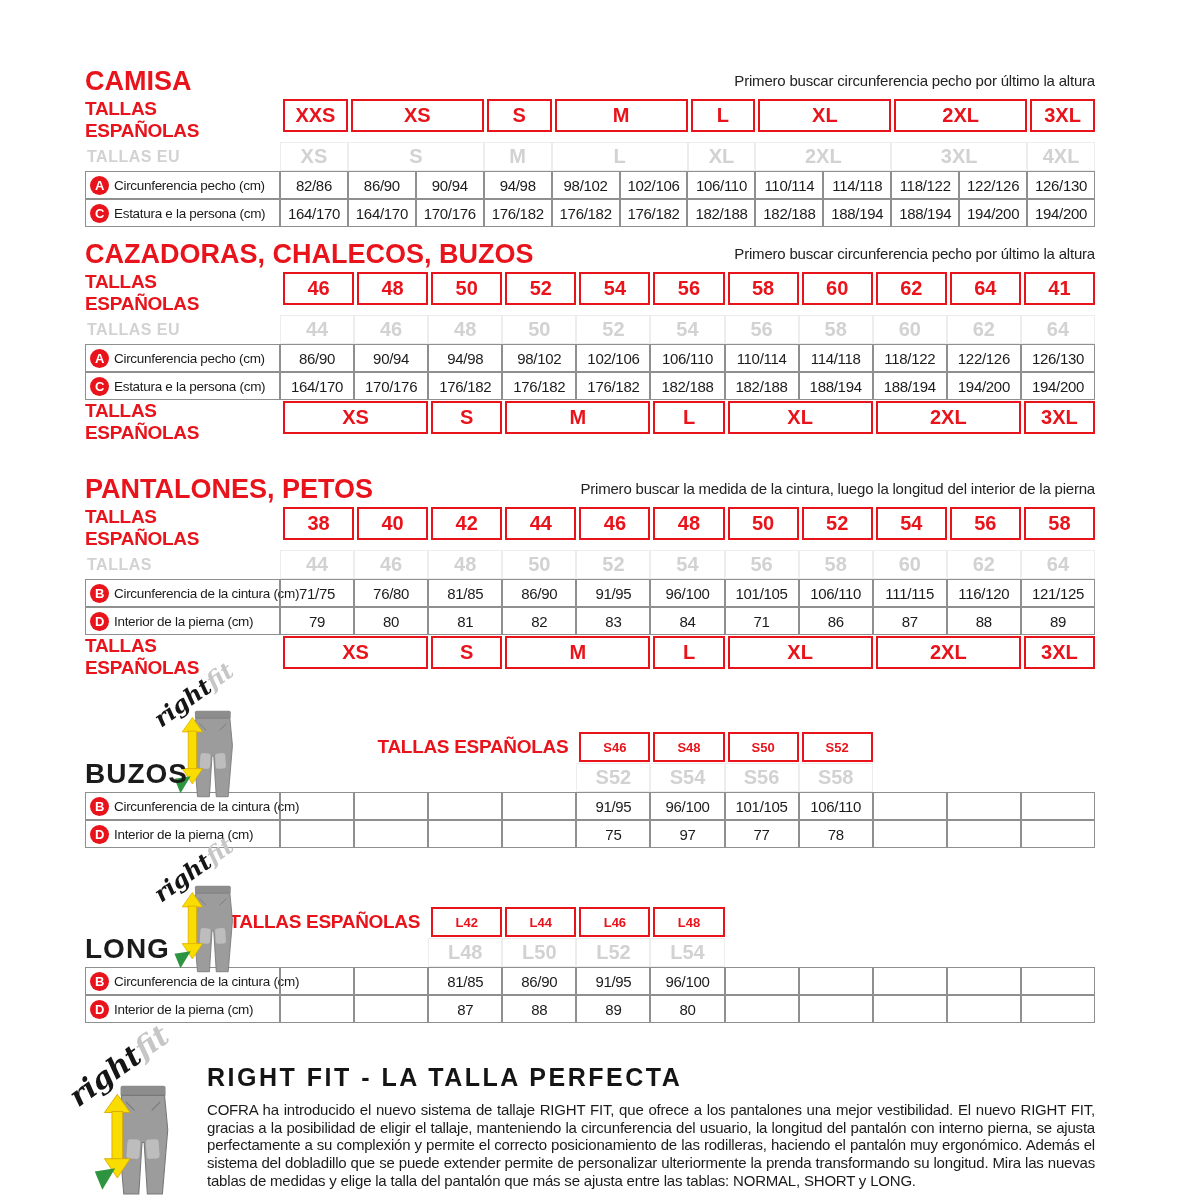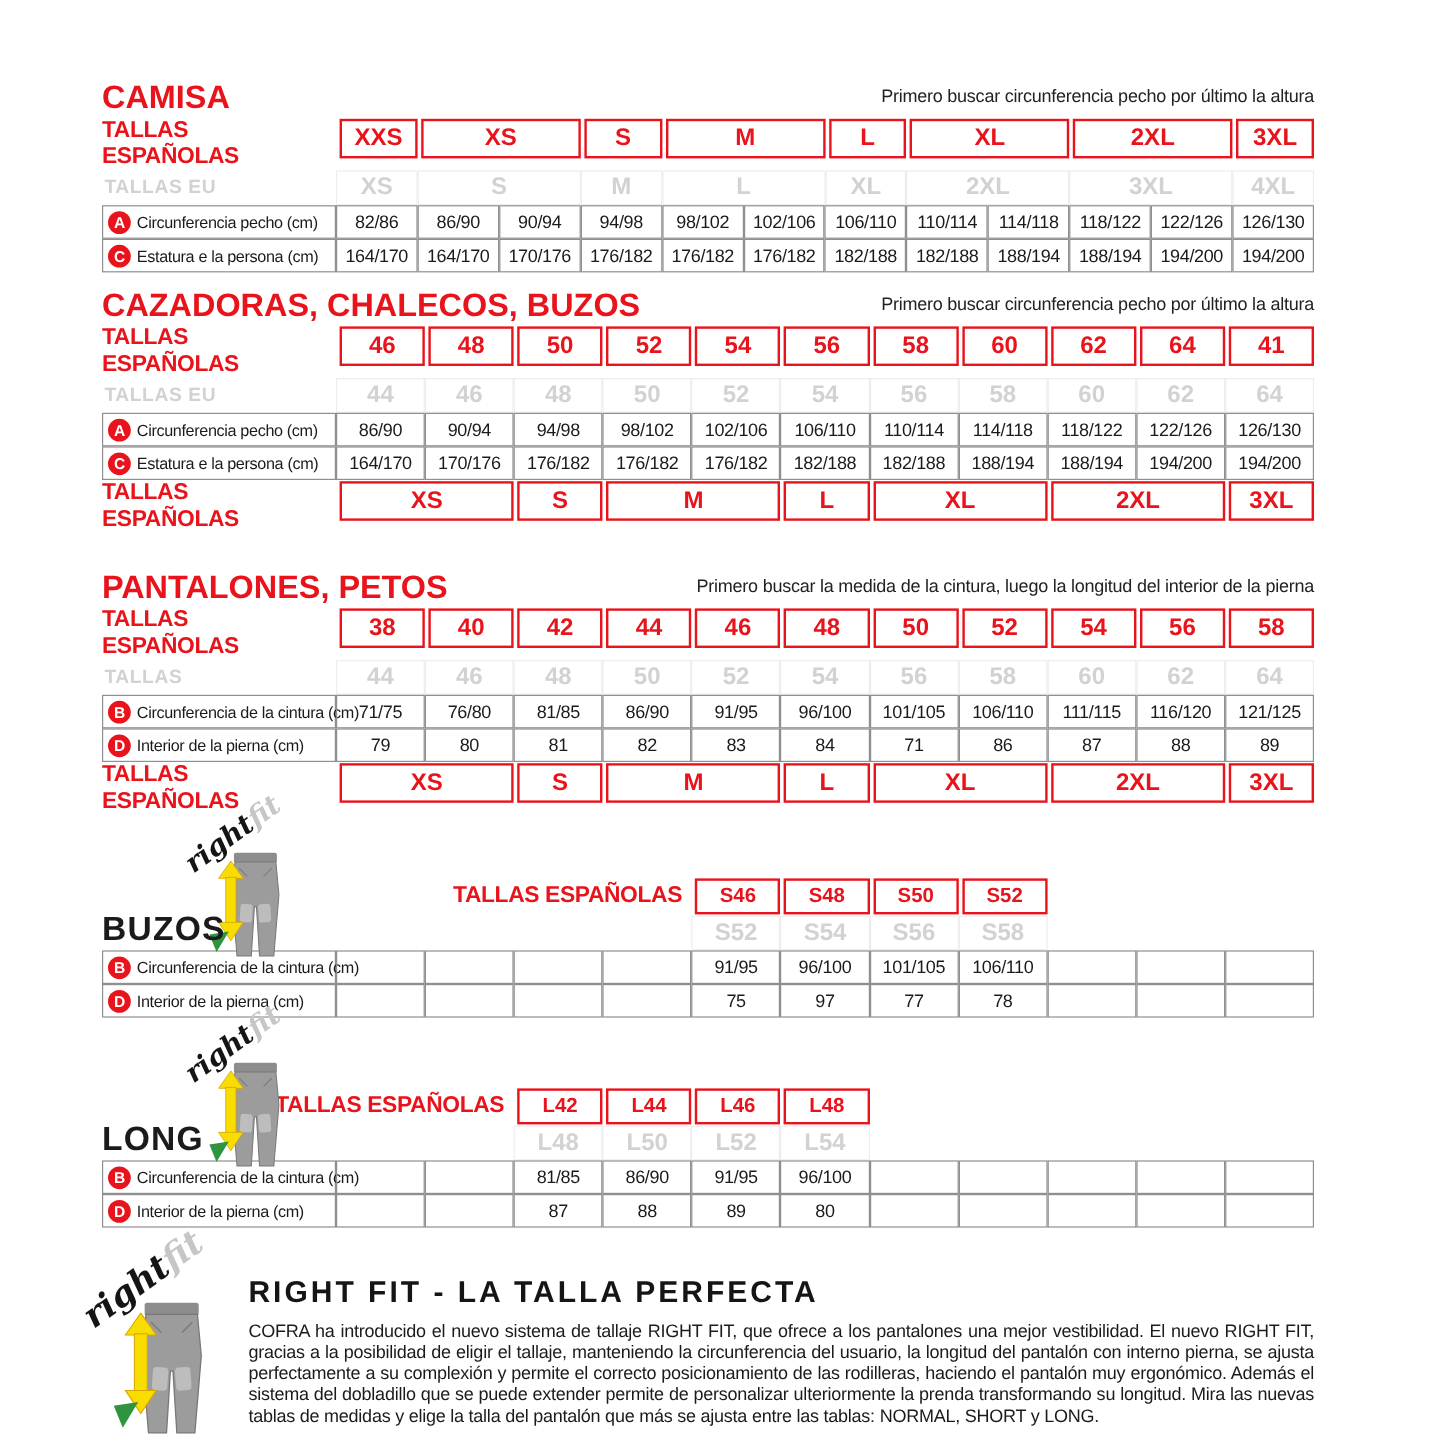--- a/index.html
+++ b/index.html
@@ -23,21 +23,21 @@
            display:flex;align-items:center;justify-content:center;height:27px;}
   .lab{border:1px solid var(--bdark);display:flex;align-items:center;gap:5px;padding-left:4px;
        font-size:13.5px;letter-spacing:-0.3px;white-space:nowrap;}
   .val{border:1px solid var(--bdark);display:flex;align-items:center;justify-content:center;
        font-size:15px;height:26px;letter-spacing:-0.3px;}
   .badge{width:19px;height:19px;border-radius:50%;background:var(--red);color:#fff;font-weight:bold;
          font-size:13px;display:flex;align-items:center;justify-content:center;flex:none;}
   .spacer-cell{}
 
   .rf-section{position:relative;}
-  .rf-section .es-box{height:26px;font-size:17px;}
+  .rf-section .es-box{height:26px;font-size:13px;}
   .group-name{position:absolute;left:0;top:29px;font-size:28px;font-weight:bold;letter-spacing:1px;line-height:1;}
   .mini-logo{position:absolute;left:76px;top:-34px;width:102px;height:104px;}
   .mini-logo svg,.big-logo svg{width:100%;height:100%;overflow:visible;}
 
   #sec-short{margin-top:52px;}
   #sec-long{margin-top:58px;}
   #sec-pantalones{margin-top:32px;}
 
   .rightfit-block{position:relative;margin-top:40px;padding-left:122px;}
   .big-logo{position:absolute;left:-2px;top:2px;width:118px;height:138px;}

